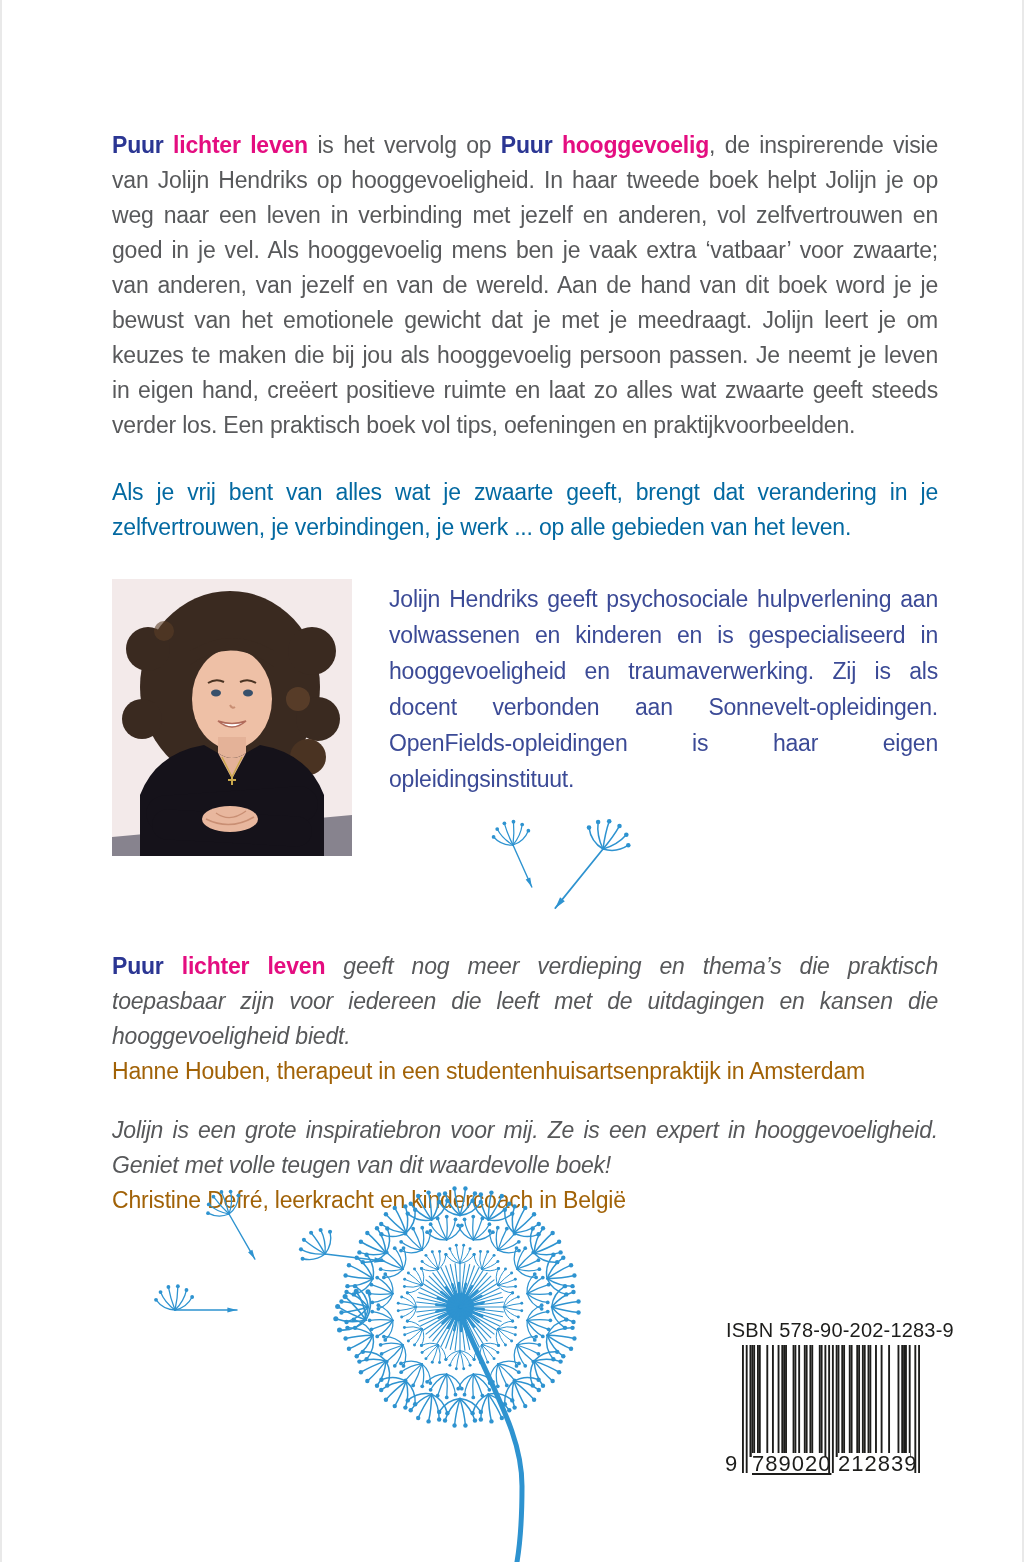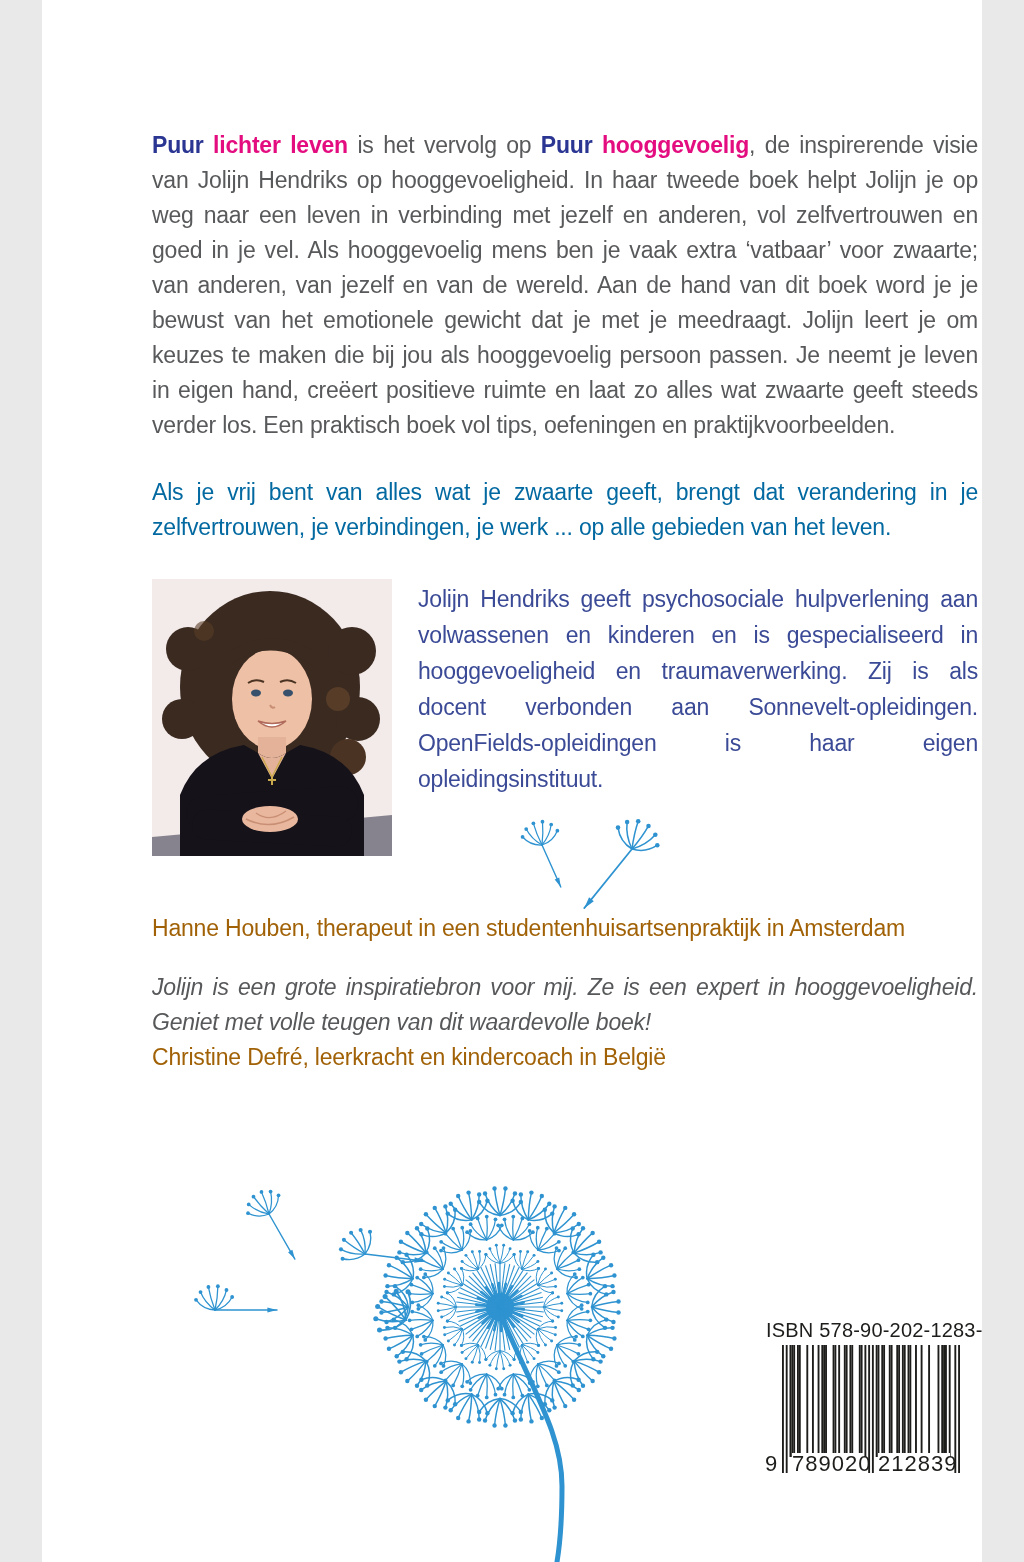--- a/index.html
+++ b/index.html
@@ -1,28 +1,28 @@
 <!DOCTYPE html>
 <html><head>
 <meta charset="utf-8">
 <style>
   html,body{margin:0;padding:0;background:#e9e9e9;}
   .page{
-    position:relative;width:940px;height:1562px;margin:0 auto;
+    position:relative;width:1020px;height:1562px;margin:0 auto;
     background:#ffffff;overflow:hidden;
     font-family:"Liberation Sans",sans-serif;
   }
   .content{position:absolute;left:110px;top:0;width:826px;}
   .lead{margin:128px 0 0;font-size:23px;line-height:35px;color:#58595b;
         text-align:justify;letter-spacing:-0.2px;}
   .lead .b-navy{font-weight:bold;color:#2b3693;}
   .lead .b-pink{font-weight:bold;color:#e40d80;}
   .second{margin:32px 0 0;font-size:23px;line-height:35px;color:#0369a1;
           text-align:justify;letter-spacing:-0.2px;}
-  .media{margin-top:34px;display:flex;gap:26px;}
+  .media{margin-top:34px;display:flex;gap:37px;}
   .photo{width:240px;height:277px;flex:none;display:block;}
   .bio-col{flex:1;min-width:0;}
   .bio{margin:2px 0 0;font-size:23px;line-height:36px;color:#3b4a96;
        text-align:justify;letter-spacing:-0.2px;}
   .seeds{display:block;margin:14px 0 0 72px;width:200px;height:100px;}
   .q-text{margin:38px 0 0;font-size:23px;line-height:35px;color:#57585a;
           font-style:italic;text-align:justify;letter-spacing:-0.2px;}
   .q-text .b-navy{font-weight:bold;font-style:normal;color:#2b3693;}
   .q-text .b-pink{font-weight:bold;font-style:normal;color:#e40d80;}
   .q-text.q2{margin-top:24px;}
@@ -30,21 +30,21 @@
           letter-spacing:-0.2px;}
   .dandelion{position:absolute;left:118px;top:1150px;width:560px;height:412px;}
   .isbn-block{position:absolute;left:724px;top:1318px;width:210px;text-align:center;}
   .isbn-label{font-size:20px;line-height:24px;color:#1d1d1b;letter-spacing:0.2px;
               white-space:nowrap;margin:0 0 3px;}
   .bc-wrap{position:relative;width:178px;margin:0 auto;height:128px;}
   .bc-wrap svg{display:block;}
   .bc-digit{position:absolute;bottom:-2px;font-size:22px;line-height:22px;
             color:#1d1d1b;background:#ffffff;}
   .bc-first{left:-17px;background:transparent;}
-  .bc-g1{left:10px;width:72px;text-align:center;letter-spacing:1px;}
+  .bc-g1{left:10px;width:72px;text-align:center;letter-spacing:1px;text-decoration:underline;}
   .bc-g2{left:96px;width:72px;text-align:left;letter-spacing:1px;}
 </style>
 </head>
 <body>
 
 <div class="page">
 
   <div class="content">
 
     <p class="lead"><span class="b-navy">Puur </span><span class="b-pink">lichter leven</span><span> is het vervolg op </span><span class="b-navy">Puur </span><span class="b-pink">hooggevoelig</span><span>, de inspirerende visie van Jolijn Hendriks op hooggevoeligheid. In haar tweede boek helpt Jolijn je op weg naar een leven in verbinding met jezelf en anderen, vol zelfvertrouwen en goed in je vel. Als hooggevoelig mens ben je vaak extra ‘vatbaar’ voor zwaarte; van anderen, van jezelf en van de wereld. Aan de hand van dit boek word je je bewust van het emotionele gewicht dat je met je meedraagt. Jolijn leert je om keuzes te maken die bij jou als hooggevoelig persoon passen. Je neemt je leven in eigen hand, creëert positieve ruimte en laat zo alles wat zwaarte geeft steeds verder los. Een praktisch boek vol tips, oefeningen en praktijkvoorbeelden.</span></p>
@@ -111,20 +111,21 @@
             <path d="M142,38 Q156.45824626962056,33.84246874252781 165.31907760321224,23.702951952399978" fill="none" stroke="#2e93d0" stroke-width="1.52" stroke-linecap="round"></path>
             <circle cx="165.31907760321224" cy="23.702951952399978" r="2.28" fill="#2e93d0"></circle>
             <path d="M142,38 Q155.4369526484743,42.156536538461125 167.28584584049707,34.17841817510804" fill="none" stroke="#2e93d0" stroke-width="1.52" stroke-linecap="round"></path>
             <circle cx="167.28584584049707" cy="34.17841817510804" r="2.28" fill="#2e93d0"></circle>
             <line x1="142" y1="38" x2="94.25880467307184" y2="97.133562963482" stroke="#2e93d0" stroke-width="1.71" stroke-linecap="round"></line>
             <polygon points="94.25880467307184,97.133562963482 99.05464145357178,86.35388070588257 103.78532649065033,90.17317633203683" fill="#2e93d0"></polygon>
           </svg>
       </div>
     </div>
 
+    <p class="q-text"><span class="b-navy">Puur </span><span class="b-pink">lichter leven</span><span> geeft nog meer verdieping en thema’s die praktisch toepasbaar zijn voor iedereen die leeft met de uitdagingen en kansen die hooggevoeligheid biedt.</span></p>
     <p class="q-attr">Hanne Houben, therapeut in een studentenhuisartsenpraktijk in Amsterdam</p>
 
     <p class="q-text q2">Jolijn is een grote inspiratiebron voor mij. Ze is een expert in hooggevoeligheid. Geniet met volle teugen van dit waardevolle boek!</p>
     <p class="q-attr">Christine Defré, leerkracht en kindercoach in België</p>
 
   </div>
 
   <svg class="dandelion" id="dandelion-svg" viewBox="0 0 560 412" aria-hidden="true">
       <line x1="346" y1="157" x2="384" y2="157" stroke="#2e93d0" stroke-width="1.1"></line>
       <line x1="345.96227325935945" y1="157.67178685661986" x2="383.72333723530267" y2="161.92643694854556" stroke="#2e93d0" stroke-width="1.1"></line>

